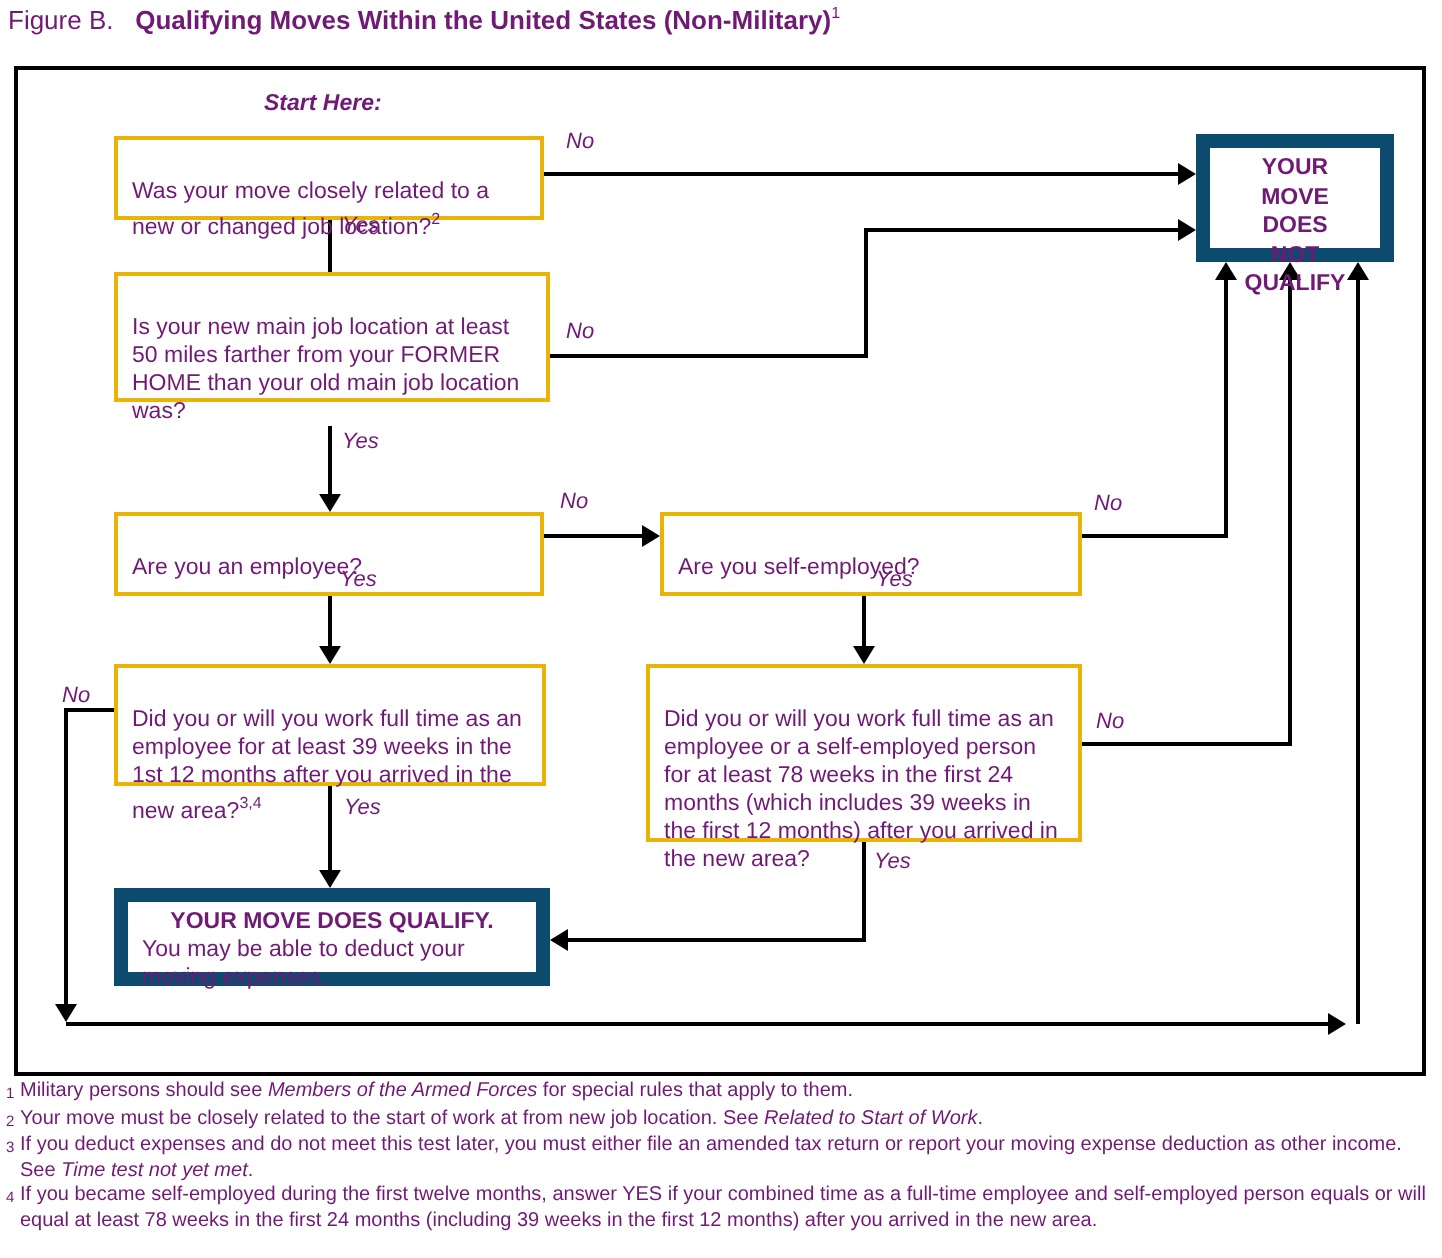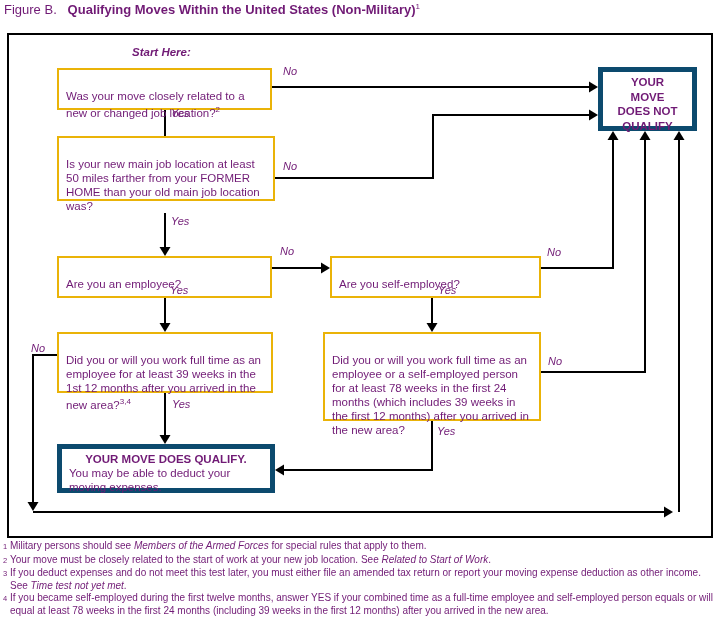--- a/index.html
+++ b/index.html
@@ -9,21 +9,21 @@
   .figtitle{position:absolute;left:4px;top:2px;font-size:13px;white-space:nowrap;}
   .figtitle .main{font-weight:bold;}
   .figtitle sup{font-size:8px;}
   
   .frame{position:absolute;left:7px;top:33px;width:702px;height:501px;border:2px solid #000;background:#fff;}
   
   svg.connectors{position:absolute;left:0;top:0;width:721px;height:629px;pointer-events:none;}
   
   .qbox{position:absolute;border:2px solid #eab308;background:#fff;font-size:11.5px;line-height:14px;
         padding:19px 7px;box-sizing:border-box;}
-  .rbox{position:absolute;border:5px solid #0c4a6e;background:#fff;font-size:11.5px;line-height:14px;
+  .rbox{position:absolute;border:7px solid #0c4a6e;background:#fff;font-size:11.5px;line-height:14px;
         padding:3px 7px;box-sizing:border-box;}
   .rbox .rtitle{font-weight:bold;text-align:center;}
   .notq{text-align:center;font-weight:bold;line-height:14.5px;padding:3px 13px;}
   sup{font-size:8px;}
   
   .lbl{position:absolute;font-style:italic;font-size:11px;white-space:nowrap;}
   .start{position:absolute;font-style:italic;font-weight:bold;font-size:11.5px;white-space:nowrap;}
   
   .footnotes{position:absolute;left:3px;top:540px;width:716px;font-size:10px;line-height:12.6px;}
   .fn{display:flex;align-items:flex-start;}
@@ -128,21 +128,21 @@
   <div class="footnotes">
     <div class="fn">
       <sup>1</sup>
       <div class="fn-text">
         <span>Military persons should see </span><i>Members of the Armed Forces</i><span> for special rules that apply to them.</span>
       </div>
     </div>
     <div class="fn">
       <sup>2</sup>
       <div class="fn-text">
-        <span>Your move must be closely related to the start of work at your new job location. See </span><i>Related to Start of Work</i><span>.</span>
+        <span>Your move must be closely related to the start of work at from new job location. See </span><i>Related to Start of Work</i><span>.</span>
       </div>
     </div>
     <div class="fn">
       <sup>3</sup>
       <div class="fn-text">
         <span>If you deduct expenses and do not meet this test later, you must either file an amended tax return or report your moving expense deduction as other income. See </span><i>Time test not yet met</i><span>.</span>
       </div>
     </div>
     <div class="fn">
       <sup>4</sup>

